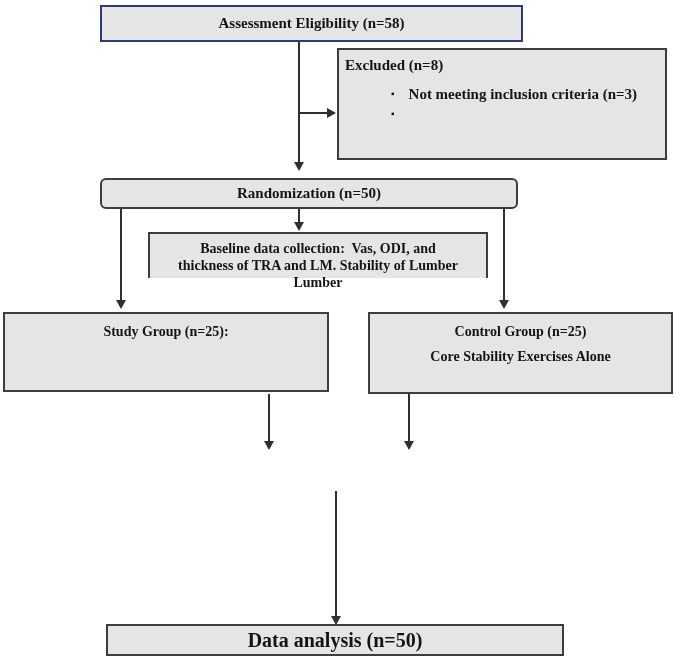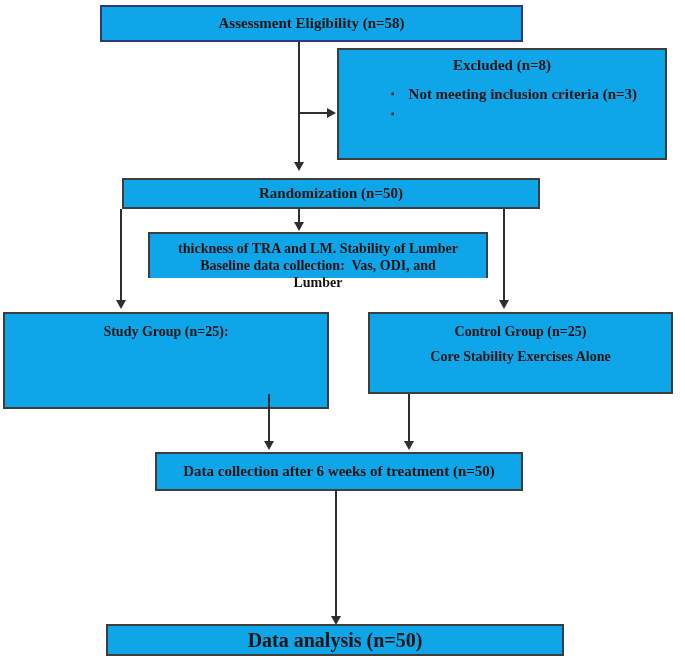--- a/index.html
+++ b/index.html
@@ -9,32 +9,32 @@
     height: 664px;
     background: #ffffff;
     font-family: "Liberation Serif", "DejaVu Serif", serif;
     font-weight: bold;
     color: #141414;
     overflow: hidden;
   }
   .box {
     position: absolute;
     box-sizing: border-box;
-    background: #0ea5e9;
+    background: #e5e5e5;
     border: 2px solid var(--box-border, #3d3d3d);
     text-align: center;
   }
   .flexc { display: flex; align-items: center; justify-content: center; }
   .assessment-box {
     border-color: var(--accent-border, #2d3782);
     font-size: 15px;
   }
   .randomization-box { font-size: 15px; }
   .excluded-box { font-size: 15px; padding-top: 7px; }
-  .excluded-title { text-align: center; font-size: 15px; }
+  .excluded-title { text-align: left; font-size: 15px; padding-left: 6px; }
   .excluded-list { margin-top: 10px; padding-left: 52px; text-align: left; }
   .bullet-row { display: flex; line-height: 20px; font-size: 15px; }
   .bullet-glyph { font-size: 10px; line-height: 20px; margin-right: 14px; }
   .baseline-box {
     border-bottom: none;
     font-size: 14px;
     line-height: 17px;
     padding-top: 6px;
     overflow: visible;
   }
@@ -80,57 +80,54 @@
       <div class="bullet-row">
         <span class="bullet-glyph">▪</span>
         <span>Not meeting inclusion criteria (n=3)</span>
       </div>
       <div class="bullet-row">
         <span class="bullet-glyph">▪</span>
       </div>
     </div>
   </div>
 
-  <div class="box flexc randomization-box" style="left:122px; top:178px; width:418px; height:31px;">
+  <div class="box flexc randomization-box" style="left:100px; top:178px; width:418px; height:31px;border-radius:6px;">
     <span>Randomization (n=50)</span>
   </div>
 
   <div class="vline" style="left:298px; top:209px; height:14px;"></div>
   <div class="ah-down" style="left:294px; top:222px;"></div>
 
   <div class="vline" style="left:120px; top:209px; height:92px;"></div>
   <div class="ah-down" style="left:116px; top:300px;"></div>
 
   <div class="vline" style="left:503px; top:209px; height:92px;"></div>
   <div class="ah-down" style="left:499px; top:300px;"></div>
 
   <div class="box baseline-box" style="left:148px; top:232px; width:340px; height:46px;">
+    <div class="baseline-line">Baseline data collection:  Vas, ODI, and</div>
     <div class="baseline-line">thickness of TRA and LM. Stability of Lumber</div>
-    <div class="baseline-line">Baseline data collection:  Vas, ODI, and</div>
     <div class="baseline-line">Lumber</div>
   </div>
 
-  <div class="box group-box" style="left:3px; top:312px; width:326px; height:97px;">
+  <div class="box group-box" style="left:3px; top:312px; width:326px; height:80px;">
     <div class="group-title">Study Group (n=25):</div>
   </div>
 
   <div class="box group-box" style="left:368px; top:312px; width:305px; height:82px;">
     <div class="group-title">Control Group (n=25)</div>
     <div class="group-subtitle">Core Stability Exercises Alone</div>
   </div>
 
   <div class="vline" style="left:268px; top:394px; height:48px;"></div>
   <div class="ah-down" style="left:264px; top:441px;"></div>
 
   <div class="vline" style="left:408px; top:394px; height:48px;"></div>
   <div class="ah-down" style="left:404px; top:441px;"></div>
 
-  <div class="box flexc collection-box" style="left:155px; top:452px; width:368px; height:39px;">
-    <span>Data collection after 6 weeks of treatment (n=50)</span>
-  </div>
 
   <div class="vline" style="left:335px; top:491px; height:126px;"></div>
   <div class="ah-down" style="left:331px; top:616px;"></div>
 
   <div class="box flexc analysis-box" style="left:106px; top:624px; width:458px; height:32px;">
     <span>Data analysis (n=50)</span>
   </div>
 
 </div>
 

